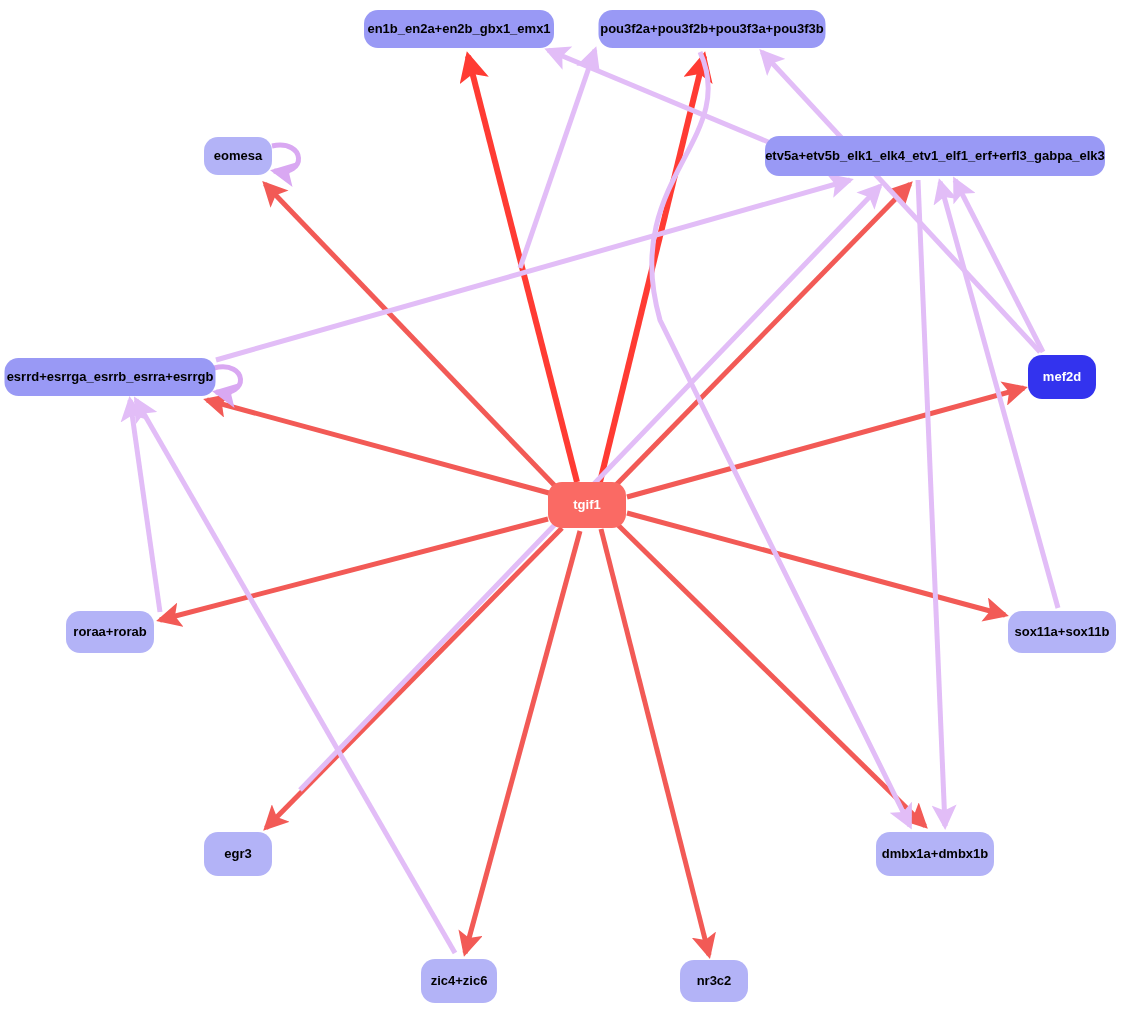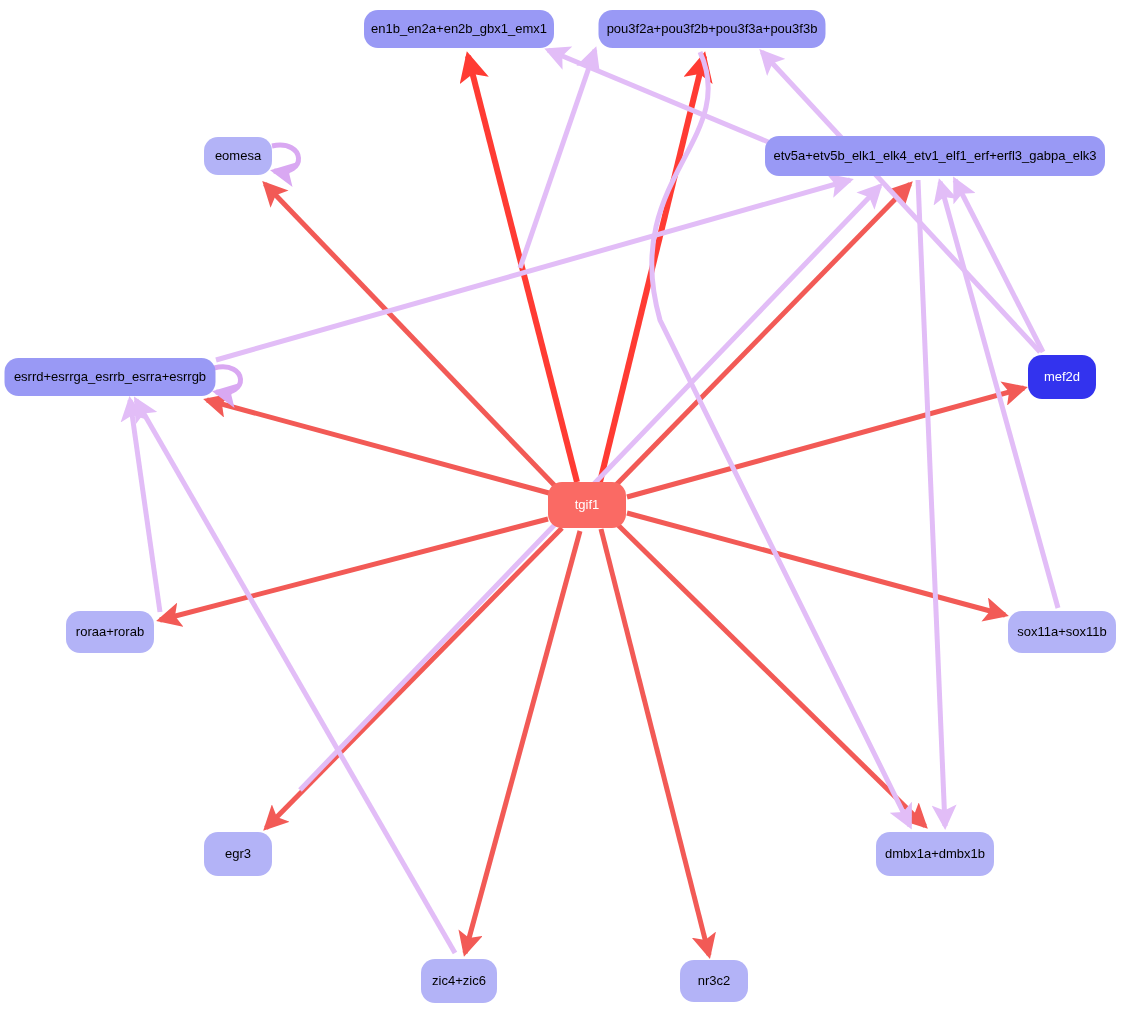--- a/index.html
+++ b/index.html
@@ -7,20 +7,21 @@
     padding: 0;
     background: #ffffff;
   }
   #canvas-wrap {
     position: relative;
     width: 1126px;
     height: 1011px;
     background: #ffffff;
     overflow: hidden;
     font-family: "Liberation Sans", sans-serif;
+    font-weight: bold;
   }
   svg#graph {
     position: absolute;
     left: 0; top: 0;
     width: 1126px;
     height: 1011px;
     display: block;
   }
   .node-rect {
     stroke: none;

